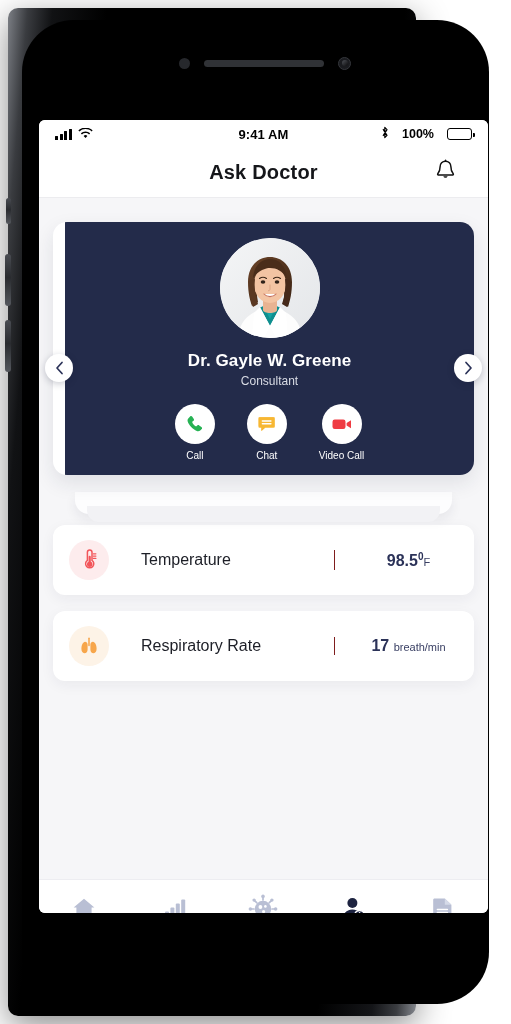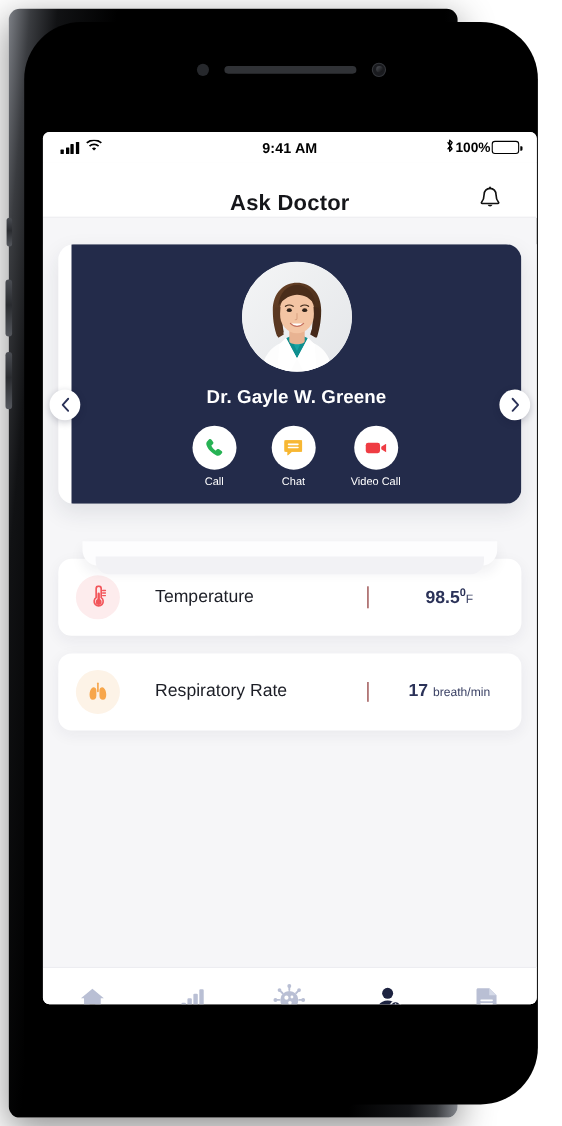--- a/index.html
+++ b/index.html
@@ -92,39 +92,39 @@
   #signal-bars i:nth-child(4){height:11px}
 
   #status-time {
     position: absolute; left: 0; right: 0;
     text-align: center;
     font-size: 13px; font-weight: bold; color: #000;
     letter-spacing: .1px;
   }
   #status-right {
     margin-left: auto;
-    display: flex; align-items: center; gap: 1px;
+    display: flex; align-items: center; gap: 13px;
     font-size: 12.5px; font-weight: bold; color: #000;
   }
   #battery-shell {
     width: 25px; height: 12px;
     border: 1.4px solid #000; border-radius: 3px;
     padding: 1.4px; position: relative;
   }
   #battery-shell::after {
     content:""; position:absolute; right:-3.5px; top:3.5px;
     width:2px; height:4px; background:#000; border-radius:0 1px 1px 0;
   }
   #battery-fill { height: 100%; background: #000; border-radius: 1px; }
 
   
   #app-header {
     height: 50px;
     background: #ffffff;
-    display: flex; align-items: flex-end;
+    display: flex; align-items: center;
     padding: 0 32px;
     position: relative;
     border-bottom: 1px solid #ececef;
   }
   #page-title {
     position: absolute; left: 0; right: 0;
     text-align: center;
     font-size: 20px; font-weight: bold; color: #15161a;
     letter-spacing: .2px;
   }
@@ -398,20 +398,21 @@
                   <path d="M44 56c3 3.5 9 3.5 12 0z" fill="#ffffff"></path>
                   <path d="M44 56c3 3.5 9 3.5 12 0" stroke="#c4715f" stroke-width="1.1" fill="none" stroke-linecap="round"></path>
 
                   <path d="M30 42c-1 12 0 20 3 27l5-3c-3-8-4-17-3-25z" fill="#5a3822"></path>
                   <path d="M70 42c1 12 0 20-3 27l-5-3c3-8 4-17 3-25z" fill="#45291a"></path>
                 </g>
               </svg>
             </div>
 
             <div id="doctor-name">Dr. Gayle W. Greene</div>
+            <div id="doctor-role">Consultant</div>
 
             <div id="doctor-actions">
 
               <div class="action-item">
                 <div class="action-circle">
                   <svg width="20" height="20" viewBox="0 0 20 20">
                     <path d="M5.1 2.4c.7-.6 1.7-.5 2.2.3l1.5 2.2c.4.6.3 1.4-.3 1.9l-1 .8c-.2.2-.3.5-.2.8.5 1.3 1.8 2.9 3.3 3.9.3.2.6.2.8 0l.9-.8c.5-.5 1.3-.5 1.9-.1l2.2 1.5c.8.5.9 1.6.3 2.2l-1.2 1.2c-1 1-2.4 1.3-3.7.8-2-.8-4-2.3-5.6-4-1.6-1.7-2.9-3.7-3.5-5.6-.4-1.3 0-2.6 1-3.5z" fill="#27b254"></path>
                   </svg>
                 </div>
                 <div class="action-label">Call</div>

